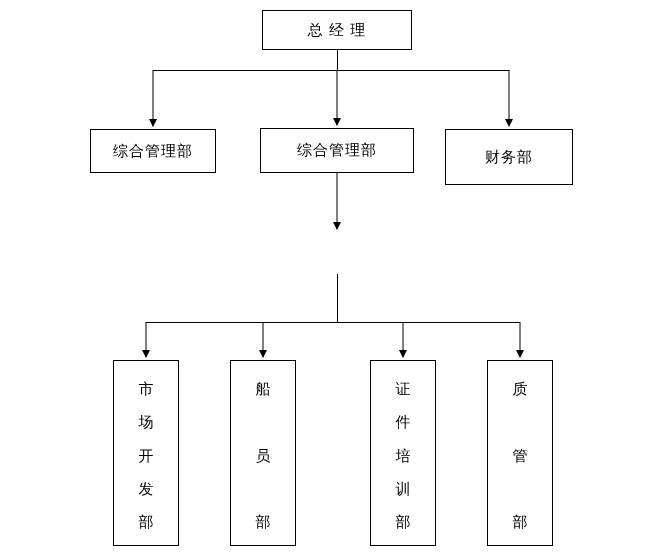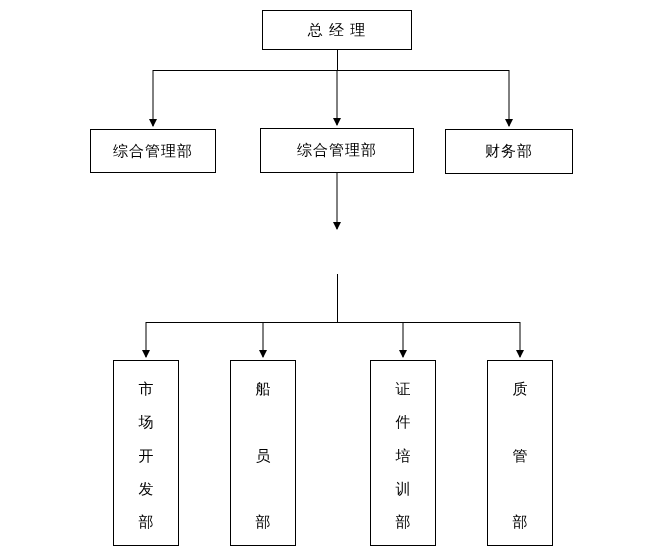--- a/index.html
+++ b/index.html
@@ -49,21 +49,21 @@
     box-sizing: border-box;
   }
   .vbox span {
     display: block;
     line-height: 1;
   }
   
   .n-gm        { left: 262px; top: 10px;  width: 150px; height: 40px; }
   .n-admin     { left: 90px;  top: 129px; width: 126px; height: 44px; justify-content: center; }
   .n-deputy    { left: 260px; top: 128px; width: 154px; height: 45px; }
-  .n-finance   { left: 445px; top: 129px; width: 128px; height: 45px; justify-content: center; }
+  .n-finance   { left: 445px; top: 129px; width: 128px; height: 56px; justify-content: center; }
   .n-assistant { left: 267px; top: 232px; width: 140px; height: 42px; }
   .n-market    { left: 113px; top: 360px; width: 66px;  height: 186px; }
   .n-crew      { left: 230px; top: 360px; width: 66px;  height: 186px; }
   .n-cert      { left: 370px; top: 360px; width: 66px;  height: 186px; }
   .n-quality   { left: 487px; top: 360px; width: 66px;  height: 186px; }
 </style>
 </head>
 <body>
 
 <div class="canvas">

